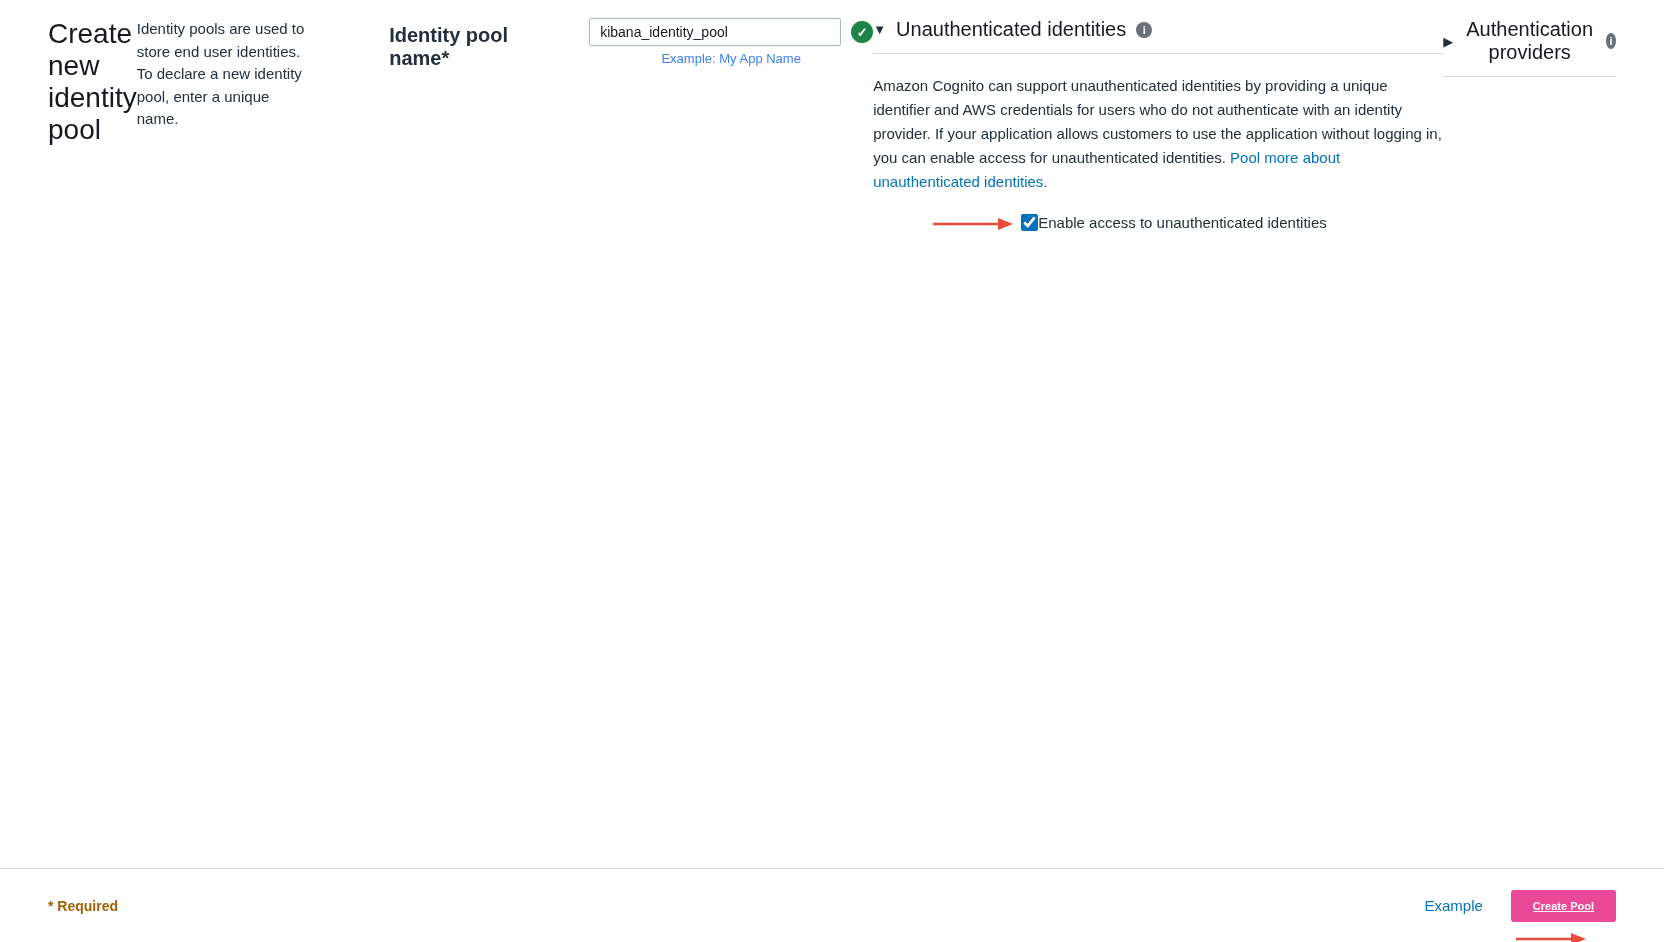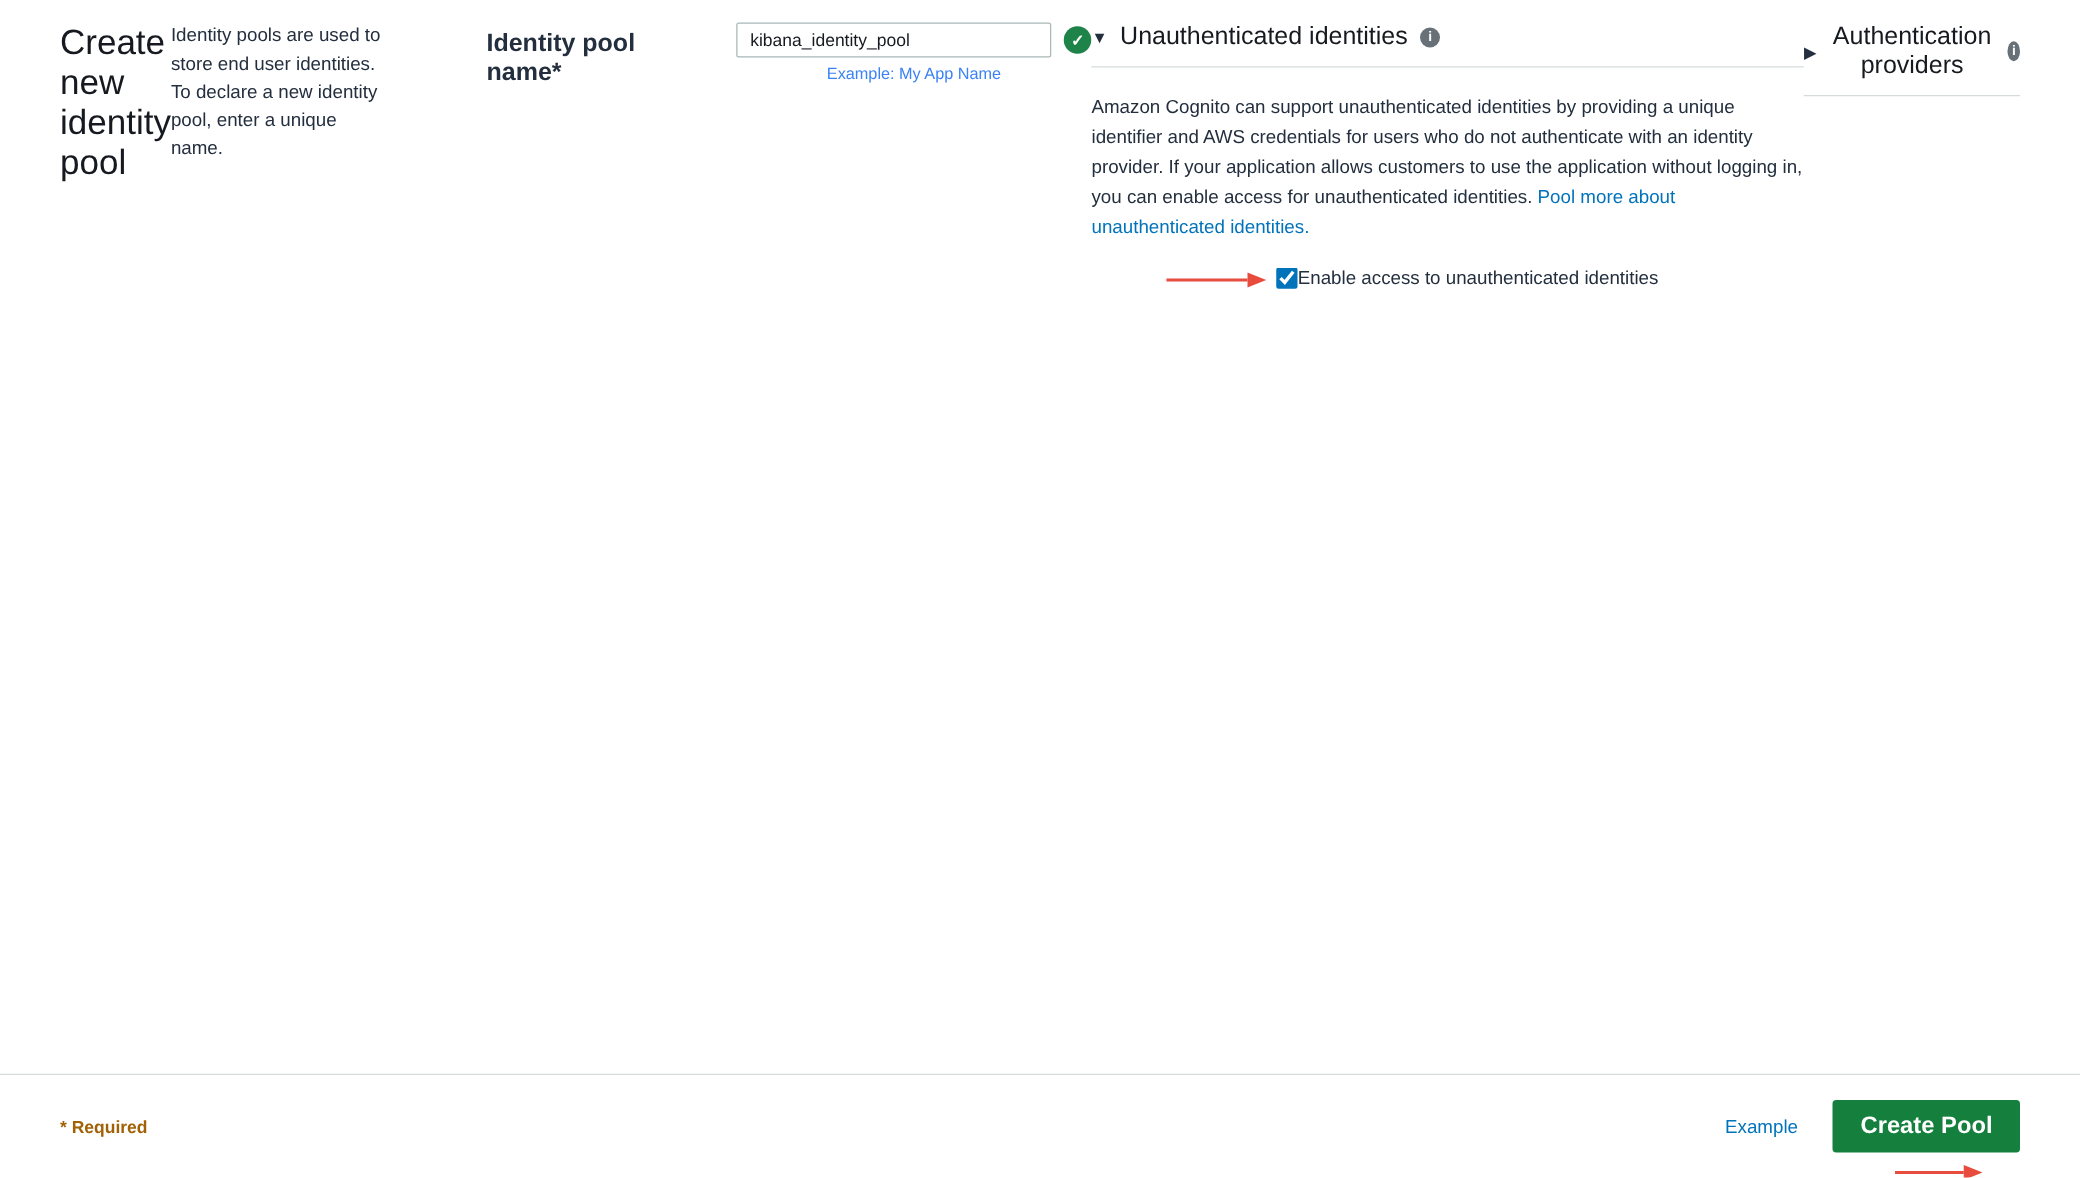--- a/index.html
+++ b/index.html
@@ -201,29 +201,30 @@
       background: none;
       border: none;
       color: #0073bb;
       font-size: 15px;
       cursor: pointer;
       padding: 8px 12px;
       font-family: inherit;
     }
 
     .create-pool-button {
-      background: #15803d;
+      background: #ec4899;
       color: #fff;
       border: none;
       border-radius: 3px;
       padding: 10px 22px;
-      font-size: 19px;
+      font-size: 11px;
       font-weight: 600;
       cursor: pointer;
       font-family: inherit;
+      text-decoration: underline;
     }
 
     
     .red-arrow-container {
       display: flex;
       align-items: center;
       margin-right: 8px;
     }
   </style>
 </head>

